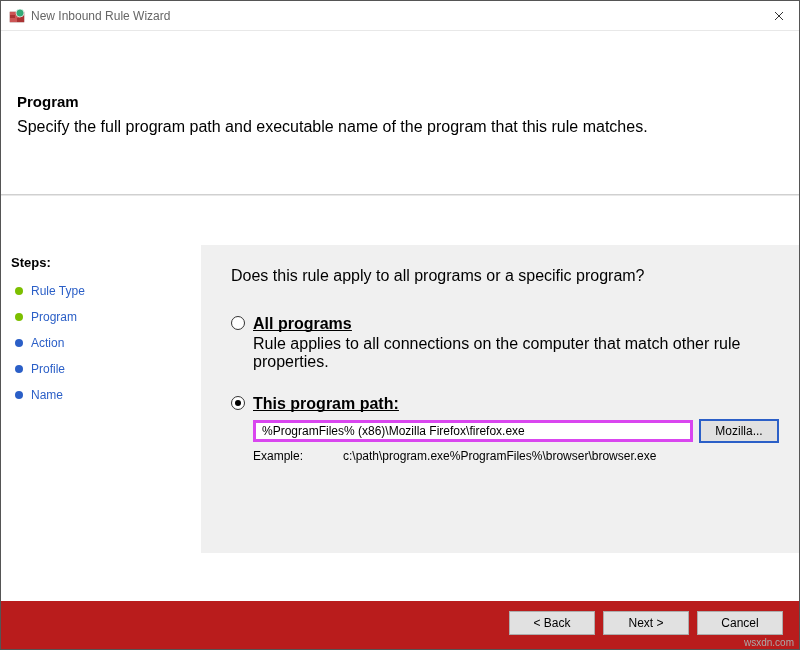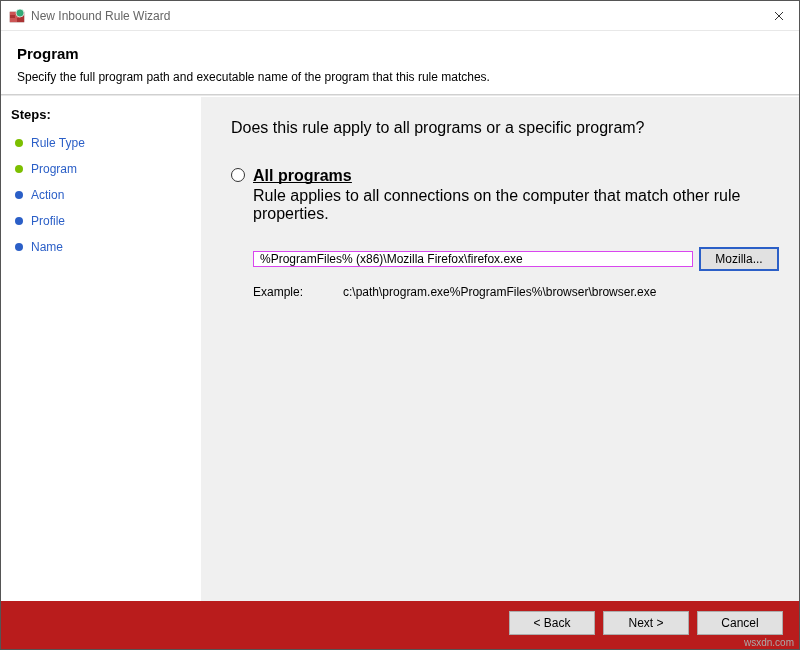--- a/index.html
+++ b/index.html
@@ -1,27 +1,27 @@
 <!DOCTYPE html>
 <html><head>
 <meta charset="utf-8">
 <style>
 * { box-sizing: border-box; margin: 0; padding: 0; }
 body { font-family: "Segoe UI", Tahoma, sans-serif; font-size: 12px; background: #fff; color: #000; width: 800px; height: 650px; overflow: hidden; }
 
-.window { width: 800px; height: 650px; border: 1px solid #555; background: #fff; display: flex; flex-direction: column; }
+.window { width: 800px; height: 650px; border: 1px solid #555; background: #fff; display: flex; flex-direction: column; gap: 48px; }
 
 .titlebar { height: 30px; display: flex; align-items: center; padding: 0 0 0 8px; background: #fff; border-bottom: 1px solid #e8e8e8; }
 .titlebar .icon { width: 16px; height: 16px; margin-right: 6px; }
 .titlebar .title { flex: 1; color: #666; font-size: 12px; }
 .titlebar .close { width: 40px; height: 30px; display: flex; align-items: center; justify-content: center; color: #555; cursor: default; font-size: 14px; }
 
 .header { background: #fff; padding: 14px 16px 10px 16px; }
 .header h1 { font-size: 15px; font-weight: bold; color: #000; margin-bottom: 8px; }
-.header p { font-size: 12px; color: #000; }
+.header p { font-size: 16px; color: #000; }
 
 .separator { height: 3px; border-top: 1px solid #d0d0d0; border-bottom: 1px solid #fff; background: #e8e8e8; }
 
 .body { flex: 1; display: flex; background: #c2410c; }
 
 .steps { width: 200px; background: #fff; padding: 10px 10px; }
 .steps h2 { font-size: 13px; font-weight: bold; margin-bottom: 8px; }
 .step-item { display: flex; align-items: center; padding: 6px 4px; cursor: default; }
 .step-bullet { width: 8px; height: 8px; border-radius: 50%; margin-right: 8px; flex-shrink: 0; }
 .step-bullet.completed { background: #7cbf00; }
@@ -33,24 +33,24 @@
 .question { font-size: 16px; margin-bottom: 30px; }
 
 .option-group { margin-bottom: 24px; }
 .option-row { display: flex; align-items: flex-start; }
 .radio { width: 14px; height: 14px; border: 1px solid #333; border-radius: 50%; background: #fff; margin-right: 8px; margin-top: 1px; flex-shrink: 0; display: flex; align-items: center; justify-content: center; cursor: default; }
 .radio.selected::after { content: ""; width: 6px; height: 6px; border-radius: 50%; background: #000; display: block; }
 .option-label { font-weight: bold; font-size: 16px; text-decoration: underline; text-decoration-skip-ink: none; }
 .option-desc { font-size: 16px; margin-left: 22px; margin-top: 2px; }
 
 .path-row { display: flex; align-items: center; margin-left: 22px; margin-top: 6px; gap: 6px; }
-.path-input { flex: 1; height: 16px; border: 1px solid #d946ef; padding: 4px 6px; font-size: 12px; background: #fff; }
+.path-input { flex: 1; height: 22px; border: 3px solid #d946ef; padding: 4px 6px; font-size: 12px; background: #fff; }
 .browse-btn { height: 24px; width: 80px; border: 2px solid #2b5fc7; background: #e1e1e1; font-size: 12px; cursor: default; }
 
-.example-row { display: flex; margin-left: 22px; margin-top: 14px; font-size: 12px; }
+.example-row { display: flex; margin-left: 22px; margin-top: 6px; font-size: 12px; }
 .example-label { width: 90px; }
 .example-lines { display: flex; flex-direction: row; }
 
 .footer { background: #b91c1c; padding: 10px 16px 14px 0; display: flex; justify-content: flex-end; gap: 8px; border-top: 0; }
 .footer button { width: 86px; height: 24px; background: #e1e1e1; border: 1px solid #adadad; font-size: 12px; cursor: default; }
 
 .watermark { position: absolute; right: 6px; bottom: 2px; font-size: 10px; color: #aaa; }
 </style>
 </head>
 <body>
@@ -120,20 +120,26 @@
         <div class="option-row">
           <div class="radio"></div>
           <div>
             <span class="option-label"><span style="text-decoration:underline">All programs</span></span>
           </div>
         </div>
         <div class="option-desc">Rule applies to all connections on the computer that match other rule properties.</div>
       </div>
 
       <div class="option-group">
+        <div class="option-row">
+          <div class="radio selected"></div>
+          <div>
+            <span class="option-label"><span style="text-decoration:underline">This program path:</span></span>
+          </div>
+        </div>
         <div class="path-row">
           <input class="path-input" type="text" value="%ProgramFiles% (x86)\Mozilla Firefox\firefox.exe" style="">
           <button class="browse-btn">Mozilla...</button>
         </div>
         <div class="example-row">
           <div class="example-label">Example:</div>
           <div class="example-lines">
             <div>c:\path\program.exe</div>
             <div>%ProgramFiles%\browser\browser.exe</div>
           </div>

